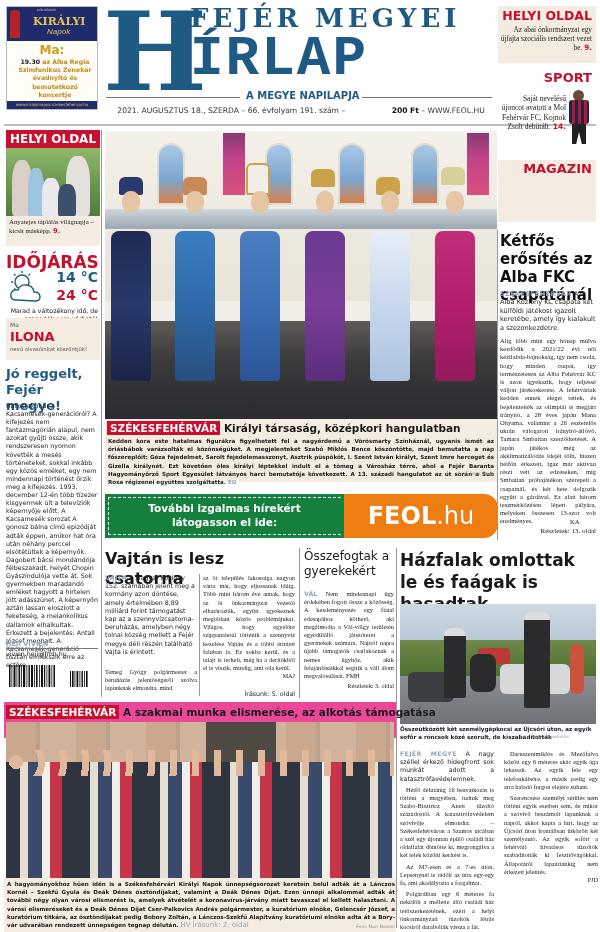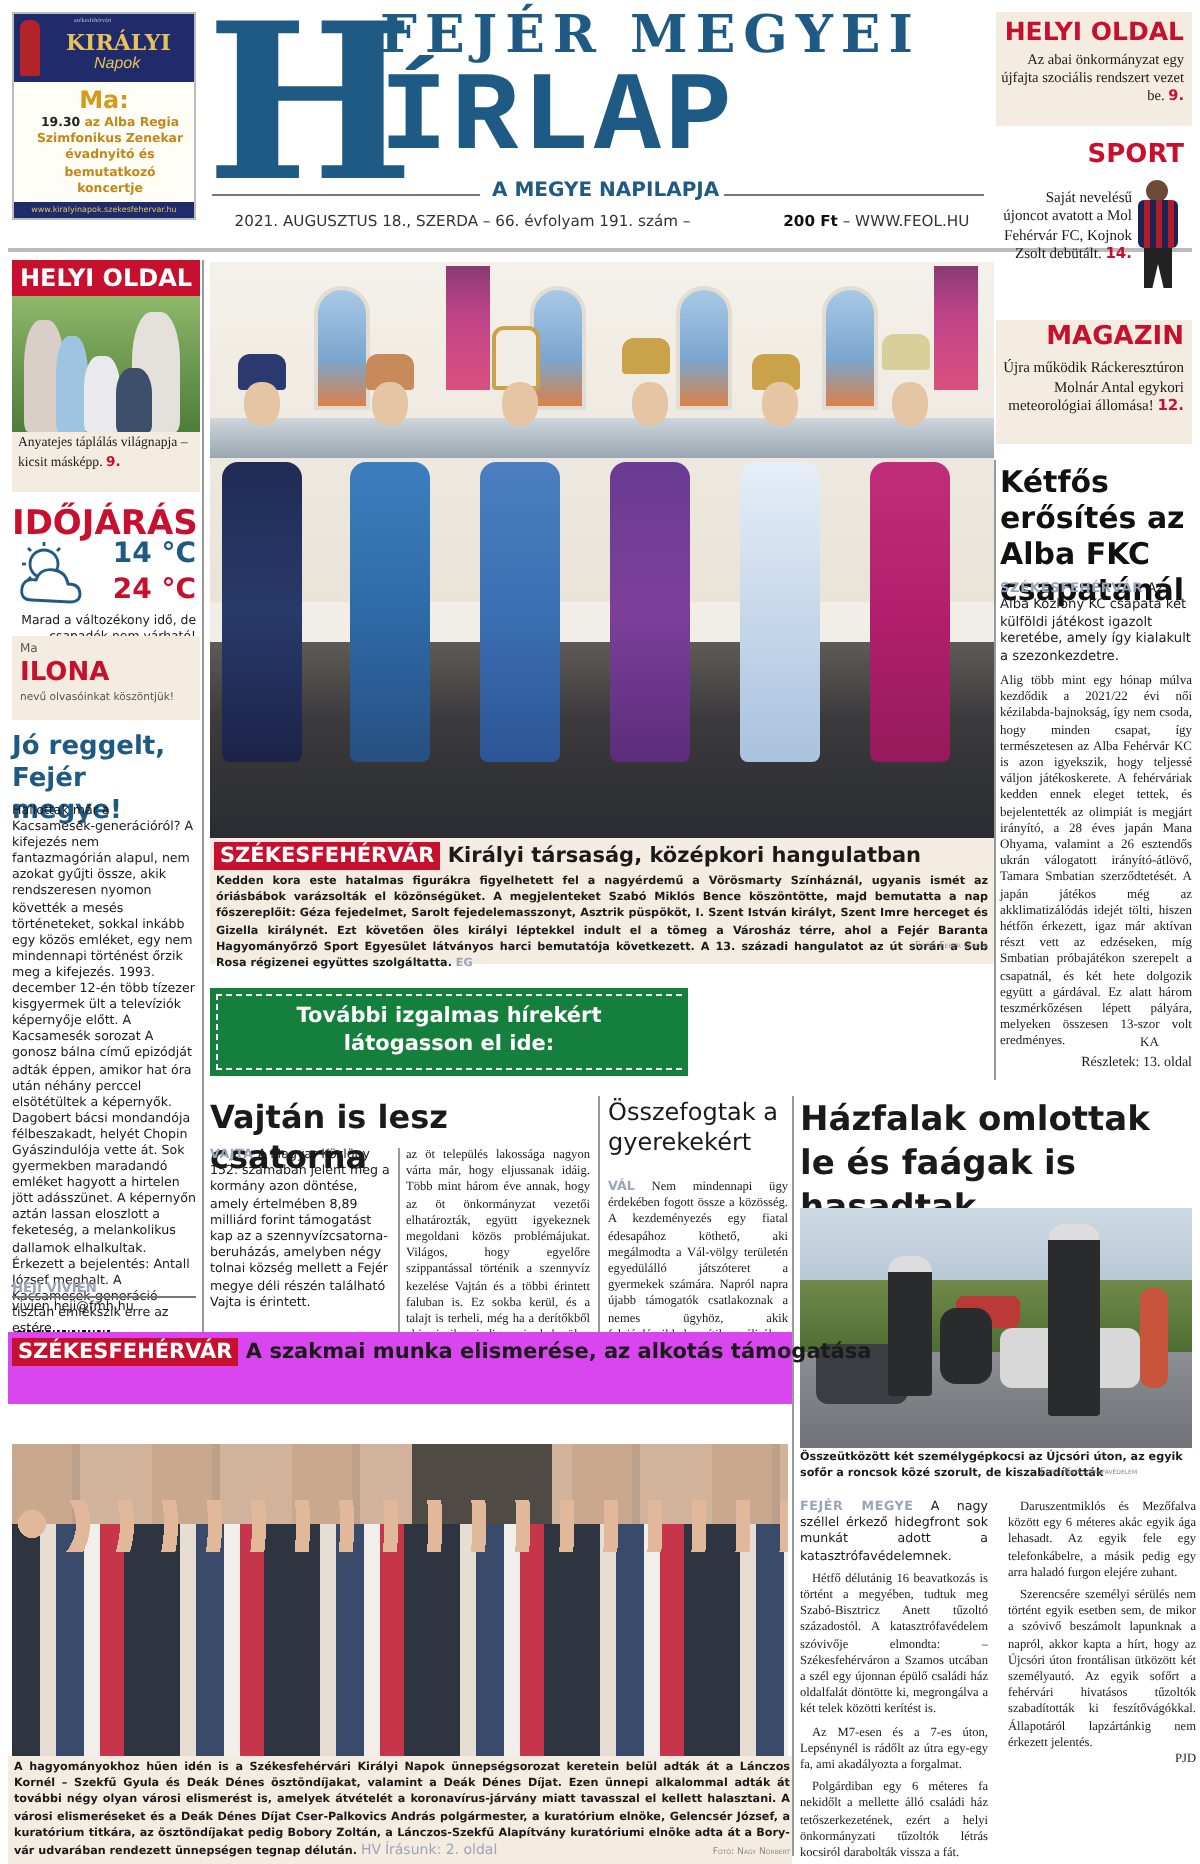--- a/index.html
+++ b/index.html
@@ -125,21 +125,21 @@
   #haz-title { left: 400px; top: 549px; width: 198px; font-size: 17px; line-height: 22px; font-weight:bold; font-family:"DejaVu Sans", sans-serif; }
   #haz-photo { left: 400px; top: 604px; width: 196px; height: 120px; overflow:hidden; background: linear-gradient(180deg,#cdd9e2 0%,#b8c9d6 30%,#6f8a4a 30%,#4f6e33 60%,#8b8f93 60%,#6f7377 100%); }
   #haz-cap { left: 400px; top: 726px; width: 196px; font-size: 5.6px; line-height: 7.6px; font-weight: bold; font-family:"DejaVu Sans", sans-serif; }
   #haz-credit { left: 520px; top: 734px; font-size: 4.6px; color:#888; font-variant: small-caps; font-family:"DejaVu Sans", sans-serif; }
   #haz-col1 { left: 400px; top: 750px; width: 94px; font-size: 6.3px; line-height: 8.2px; text-align: justify; }
   #haz-col1 .lead { font-family:"DejaVu Sans", sans-serif; font-size: 6.3px; }
   #haz-col2 { left: 504px; top: 750px; width: 94px; font-size: 6.3px; line-height: 8.2px; text-align: justify; }
   .indent { text-indent: 6px; display:block; margin-top: 3px; }
 
   
-  #bot-head { left: 4px; top: 666px; width: 392px; height: 36px; background:#d946ef; }
+  #bot-head { left: 4px; top: 702px; width: 392px; height: 36px; background:#ec4899; }
   #bot-head .t { position:absolute; left: 2px; top: 3px; font-size: 10.5px; line-height: 14px; font-weight:bold; font-family:"DejaVu Sans", sans-serif; white-space: nowrap; }
   #bot-photo { left: 6px; top: 722px; width: 388px; height: 156px; overflow: hidden; background: linear-gradient(180deg,#c7a58a 0%,#b99a7f 30%,#7d6b60 55%,#5a4e4a 100%); }
   #bot-cap { left: 4px; top: 878px; width: 392px; height: 54px; background:#f4ece0; }
   #bot-cap .body { position:absolute; left: 3px; top: 2px; width: 388px; font-size: 5.6px; line-height: 8.2px; font-weight: bold; font-family:"DejaVu Sans", sans-serif; text-align: justify; }
   #bot-cap .sig { color:#9aa4b8; font-weight: normal; font-size: 7px; }
   #bot-cap .credit { color:#888; font-size: 4.6px; font-variant: small-caps; font-weight: normal; float: right; margin-top: 2px; }
 </style>
 </head>
 <body>
 
@@ -174,21 +174,20 @@
   <div class="txt"><span>Saját nevelésű újoncot avatott a Mol Fehérvár FC, Kojnok Zsolt debütált.</span> <span class="pnum">14.</span></div>
   <div class="player">
     <div class="head"></div>
       <div class="body"></div>
       <div class="legs"></div>
   </div>
 </div>
 
 <div id="magazin" class="abs">
   <div class="promo-title">MAGAZIN</div>
-  <div class="txt"><span>Újra működik Rácke­resztúron Molnár Antal egykori meteorológiai állomása!</span> <span class="pnum">12.</span></div>
 </div>
 
 <div class="vrule" style="left:497px; top:230px; height:310px;"></div>
 <div id="kf-title" class="abs">Kétfős erősítés az Alba FKC csapatánál</div>
 <div id="kf-lead" class="abs"><span class="dateline-kw">SZÉKESFEHÉRVÁR</span> <span>Az Alba Közlöny KC csapata két külföldi játékost igazolt keretébe, amely így kialakult a szezonkezdetre.</span></div>
 <div id="kf-body" class="abs">Alig több mint egy hónap múlva kezdődik a 2021/22 évi női kézilabda-bajnokság, így nem csoda, hogy minden csapat, így természetesen az Alba Fehérvár KC is azon igyekszik, hogy teljessé váljon játékoskerete. A fehérváriak kedden ennek eleget tettek, és bejelentették az olimpiát is megjárt irányító, a 28 éves japán Mana Ohyama, valamint a 26 esztendős ukrán válogatott irányító-átlövő, Tamara Smbatian szerződtetését. A japán játékos még az akklimatizálódás idejét tölti, hiszen hétfőn érkezett, igaz már aktívan részt vett az edzéseken, míg Smbatian próbajátékon szerepelt a csapatnál, és két hete dolgozik együtt a gárdával. Ez alatt három teszmérkőzésen lépett pályára, melyeken összesen 13-szor volt eredményes.</div>
 <div id="kf-sig" class="abs">KA</div>
 <div id="kf-more" class="abs">Részletek: 13. oldal</div>
 
 <div id="helyi-l" class="abs">
@@ -296,20 +295,23 @@
   <div id="cap-head"><span class="tagbox">SZÉKESFEHÉRVÁR</span> <span>Királyi társaság, középkori hangulatban</span></div>
   <div id="cap-body"><span>Kedden kora este hatalmas figurákra figyelhetett fel a nagyérdemű a Vörösmarty Színháznál, ugyanis ismét az óriásbábok varázsolták el közönségüket. A megjelenteket Szabó Miklós Bence köszöntötte, majd bemutatta a nap főszereplőit: Géza fejedelmet, Sarolt fejedelemasszonyt, Asztrik püspököt, I. Szent István királyt, Szent Imre herceget és Gizella királynét. Ezt követően öles királyi léptekkel indult el a tömeg a Városház térre, ahol a Fejér Baranta Hagyományőrző Sport Egyesület látványos harci bemutatója következett. A 13. századi hangulatot az út során a Sub Rosa régizenei együttes szolgáltatta.</span> <span id="cap-sig">EG</span></div>
   <div id="cap-credit">Fotó: Fehér Gábor</div>
 </div>
 
 <div id="feol" class="abs">
   <div class="left">
     <div class="dash"></div>
     <div class="txt"><span>További izgalmas hírekért</span><br><span>látogasson el ide:</span></div>
   </div>
+  <div class="right">
+    <div class="brand"><b>FEOL</b><span>.hu</span></div>
+  </div>
 </div>
 
 <div class="vrule" style="left:101px; top:545px; height:152px;"></div>
 <div id="vajta-title" class="abs">Vajtán is lesz csatorna</div>
 <div id="vajta-col1" class="abs"><span class="dateline-kw">VAJTA</span> <span>A Magyar Közlöny 152. számában jelent meg a kormány azon döntése, amely értelmében 8,89 milliárd forint támogatást kap az a szennyvízcsatorna-beruházás, amelyben négy tolnai község mellett a Fejér megye déli részén található Vajta is érintett.</span></div>
 <div id="vajta-col1b" class="abs">Temeg Gyögy polgármester a beruházás jelentőségéről szólva lapunknak elmondta, mind</div>
 <div id="vajta-col2" class="abs"><span>az öt település lakossága nagyon várta már, hogy eljussanak idáig. Több mint három éve annak, hogy az öt önkormányzat vezetői elhatározták, együtt igyekeznek megoldani közös problémájukat. Világos, hogy egyelőre szippantással történik a szennyvíz kezelése Vajtán és a többi érintett faluban is. Ez sokba kerül, és a talajt is terheli, még ha a derítőkből el is viszik, mindig, ami oda kerül.</span> <span style="float:right;">MAJ</span></div>
 <div id="vajta-more" class="abs" style="top:690px;">Írásunk: 5. oldal</div>
 <div class="vrule" style="left:199px; top:574px; height:122px;"></div>
 <div class="vrule" style="left:299px; top:548px; height:150px;"></div>

